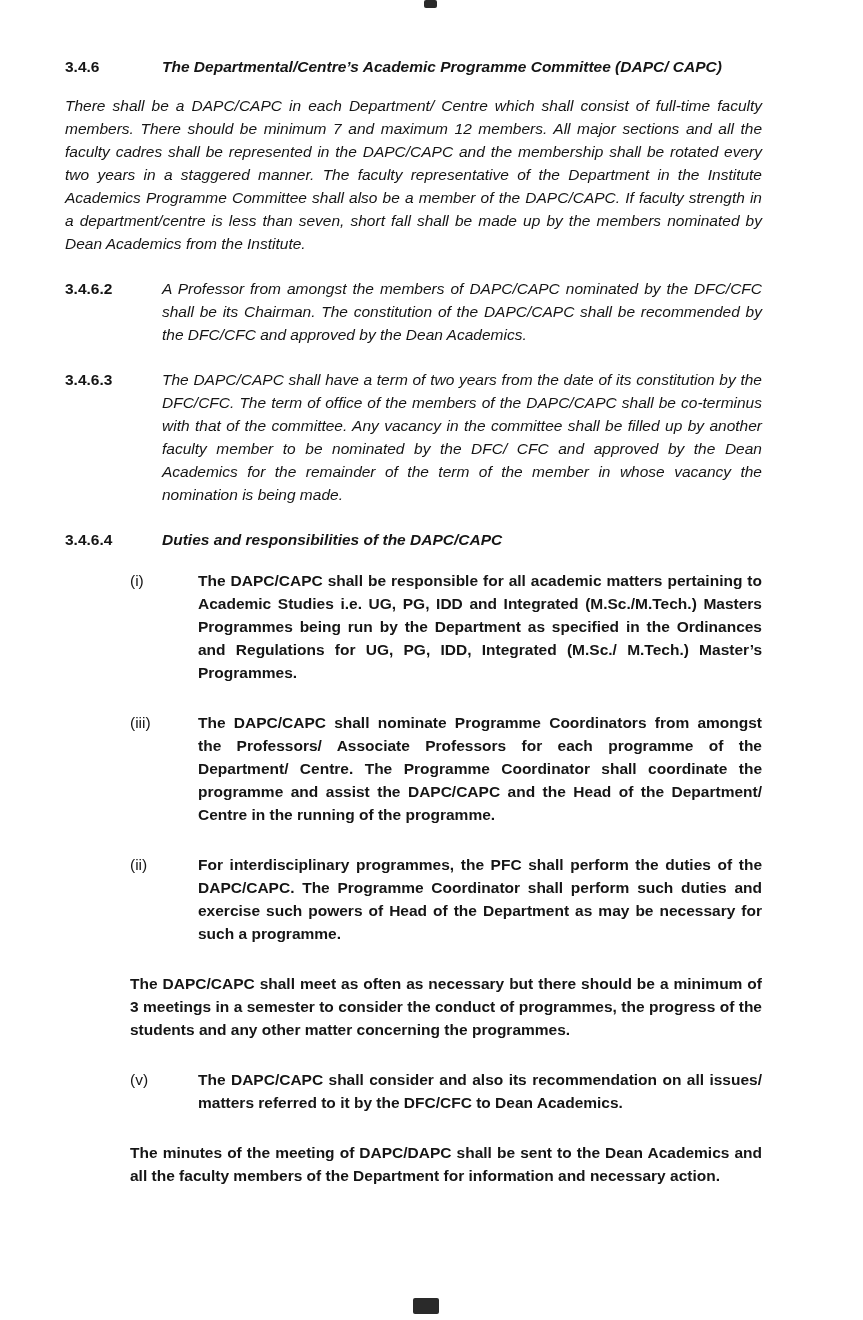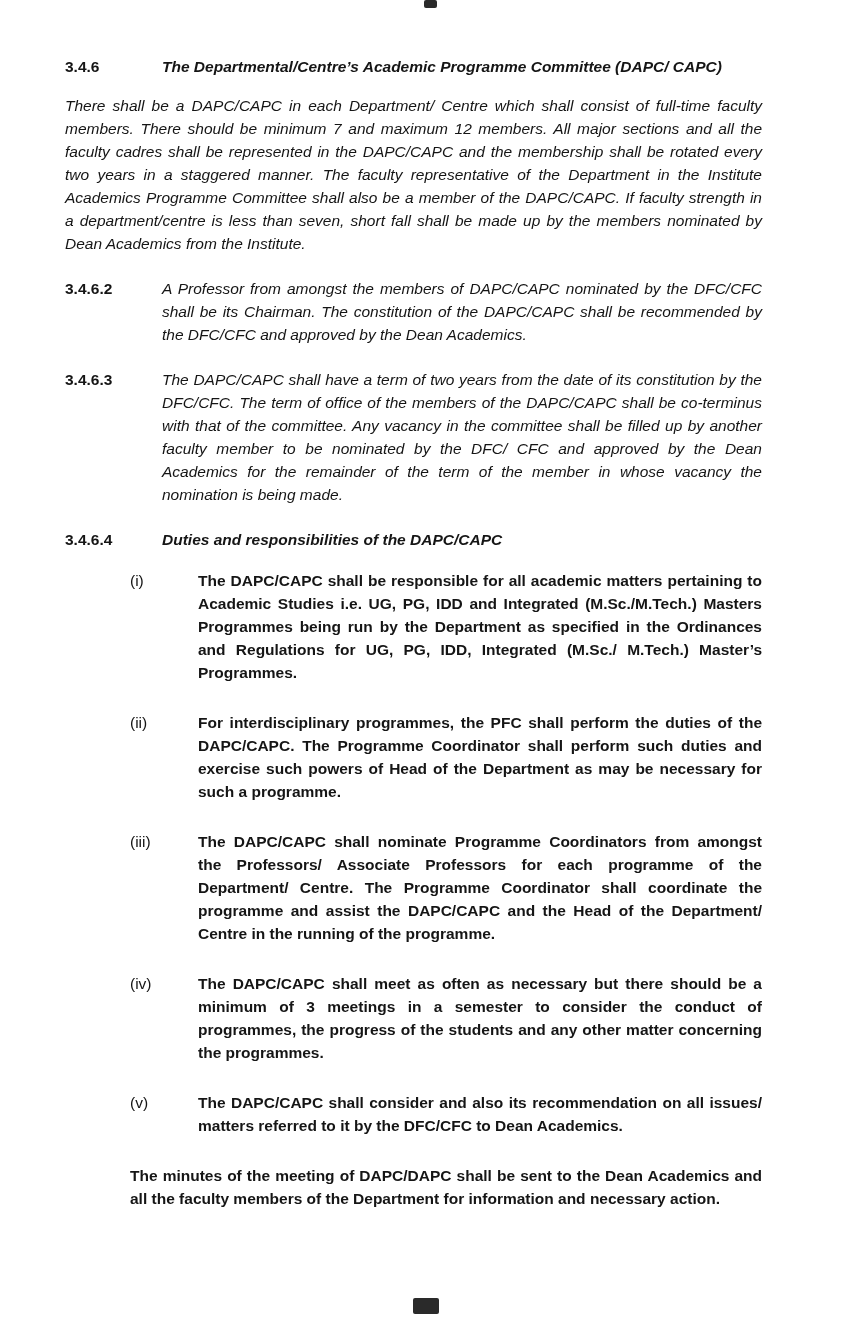--- a/index.html
+++ b/index.html
@@ -97,31 +97,30 @@
   </div>
 
   <div class="list">
 
     <div class="lrow">
       <div class="marker">(i)</div>
       <div class="txt">The DAPC/CAPC shall be responsible for all academic matters pertaining to Academic Studies i.e. UG, PG, IDD and Integrated (M.Sc./M.Tech.) Masters Programmes being run by the Department as specified in the Ordinances and Regulations for UG, PG, IDD, Integrated  (M.Sc./ M.Tech.) Master’s Programmes.</div>
     </div>
 
     <div class="lrow">
+      <div class="marker">(iii)</div>
+      <div class="txt">The DAPC/CAPC shall nominate Programme Coordinators from amongst the Professors/ Associate Professors for each programme of the Department/ Centre. The Programme Coordinator shall coordinate the programme and assist the DAPC/CAPC and the Head of the Department/ Centre in the running of the programme.</div>
+    </div>
+
+    <div class="lrow">
       <div class="marker">(ii)</div>
       <div class="txt">For interdisciplinary programmes, the PFC shall perform the duties of the DAPC/CAPC. The Programme Coordinator shall perform such duties and exercise such powers of Head of the Department as may be necessary for such a programme.</div>
     </div>
 
     <div class="lrow">
-      <div class="marker">(iii)</div>
-      <div class="txt">The DAPC/CAPC shall nominate Programme Coordinators from amongst the Professors/ Associate Professors for each programme of the Department/ Centre. The Programme Coordinator shall coordinate the programme and assist the DAPC/CAPC and the Head of the Department/ Centre in the running of the programme.</div>
-    </div>
-
-    <div class="lrow">
-      <div class="marker">(iv)</div>
       <div class="txt">The DAPC/CAPC shall meet as often as necessary but there should be a minimum of 3 meetings in a semester to consider the conduct of programmes, the progress of the students and any other matter concerning the programmes.</div>
     </div>
 
     <div class="lrow">
       <div class="marker">(v)</div>
       <div class="txt">The DAPC/CAPC shall consider and also its recommendation on all issues/ matters referred to it by the DFC/CFC to Dean Academics.</div>
     </div>
 
     <div class="lrow">
       <div class="txt">The minutes of the meeting of DAPC/DAPC shall be sent to the Dean Academics and all the faculty members of the Department for information and necessary action.</div>

